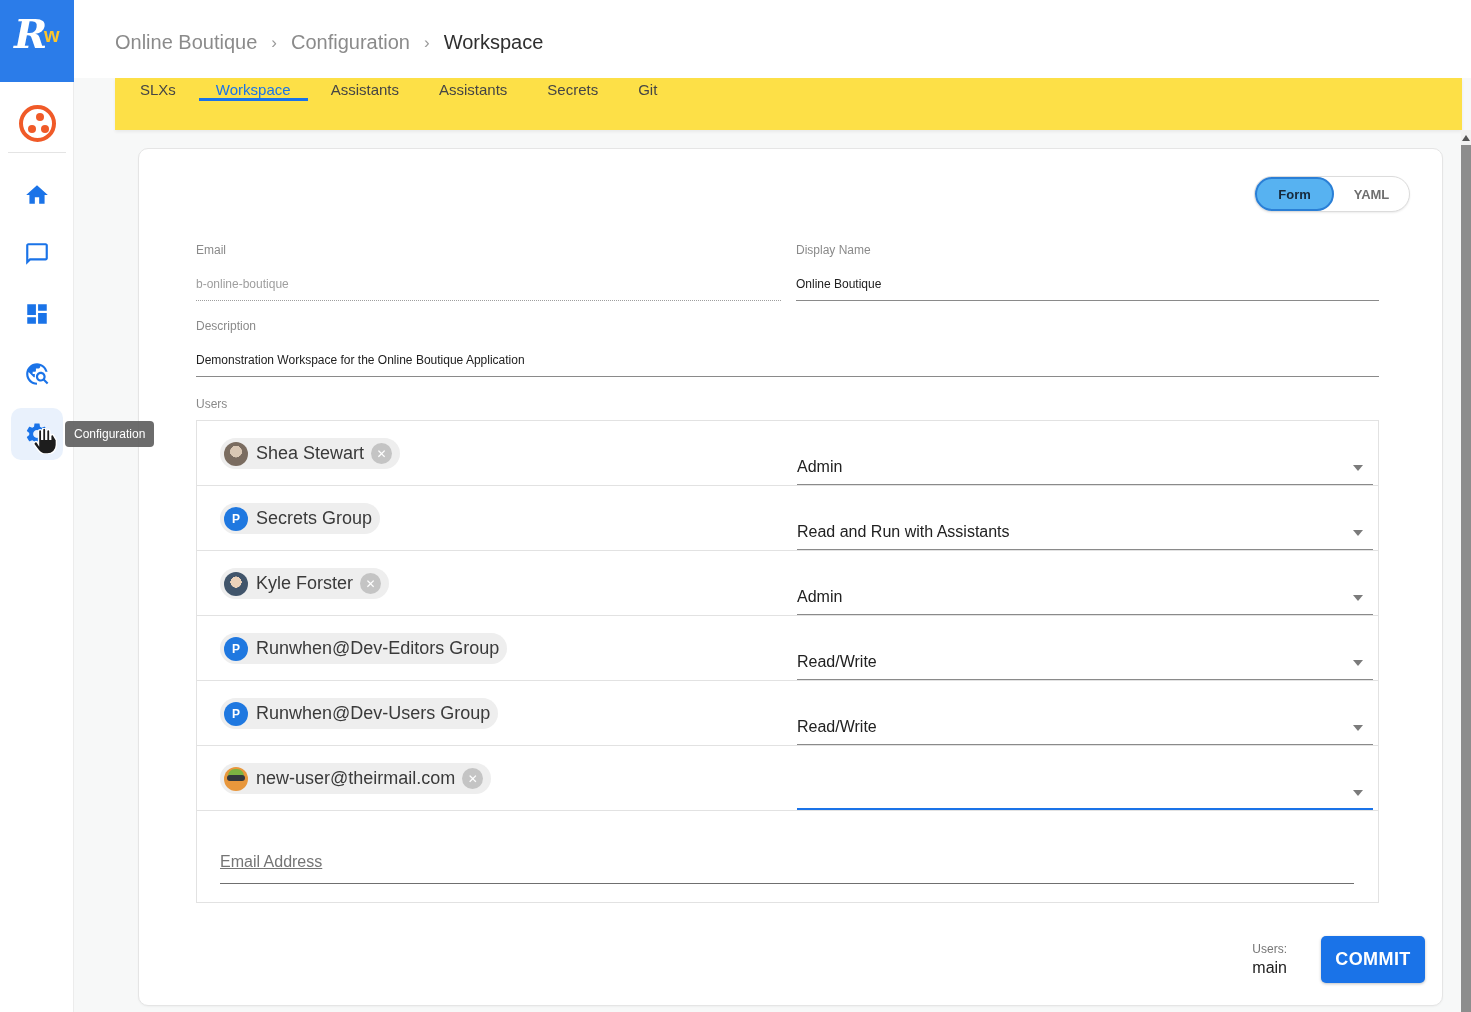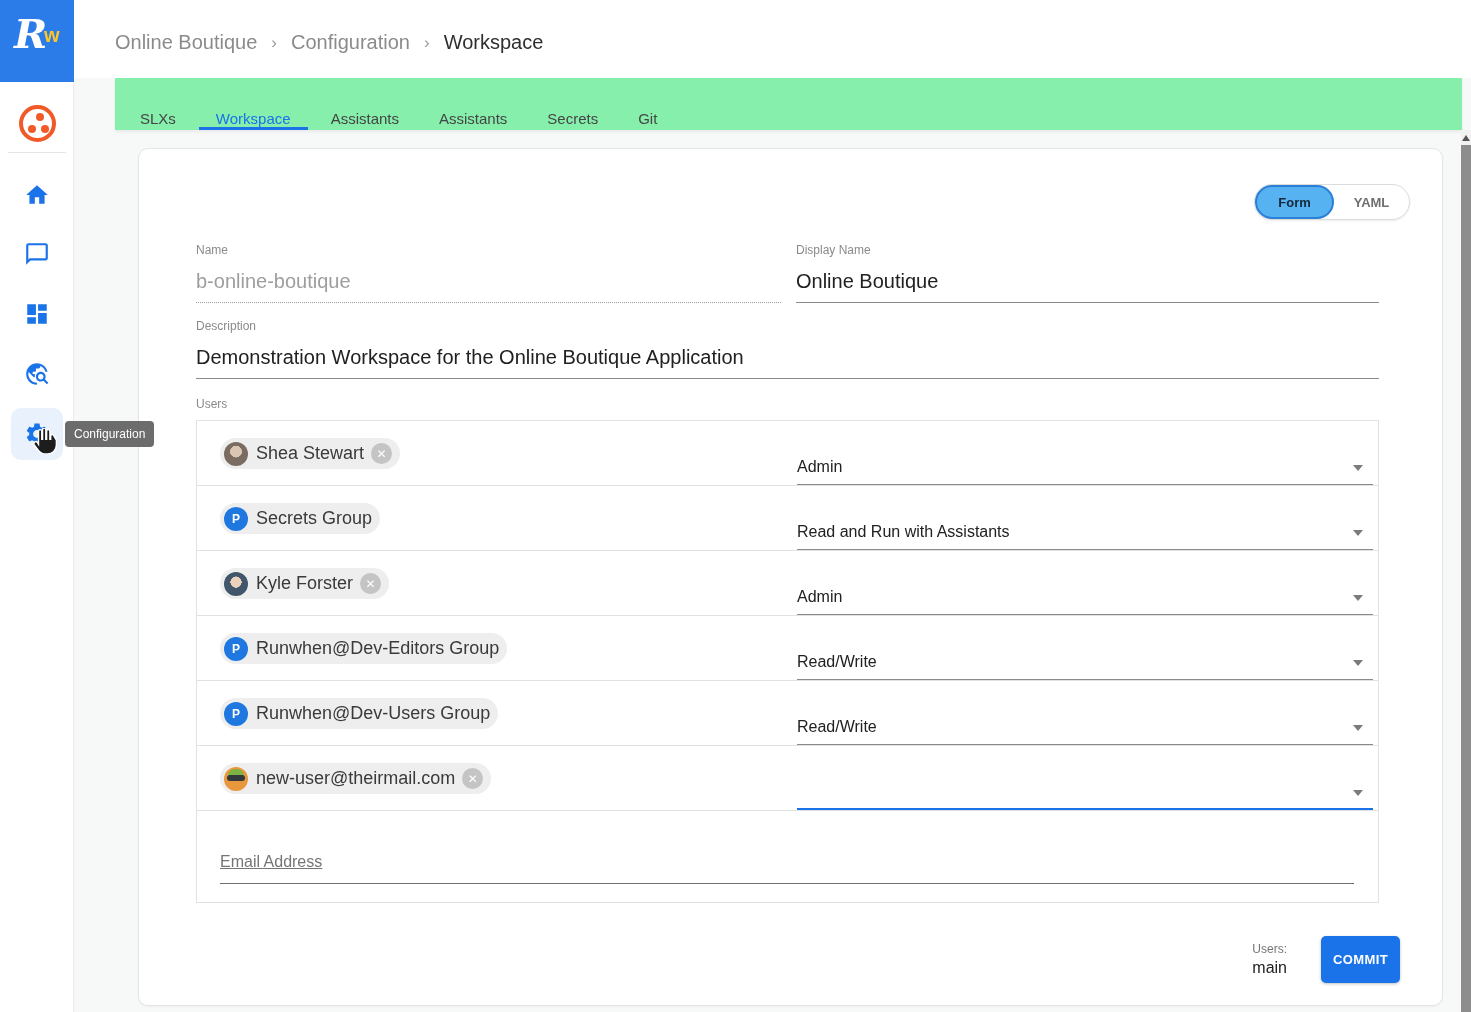--- a/index.html
+++ b/index.html
@@ -2,22 +2,22 @@
 <html><head>
 <meta charset="utf-8">
 <style>
   * { margin:0; padding:0; box-sizing:border-box; }
   html,body { width:1471px; height:1012px; overflow:hidden; }
   body { font-family:"Liberation Sans","DejaVu Sans",sans-serif; background:#fff; position:relative; }
 
   
   .content-bg { position:absolute; left:74px; top:78px; right:0; bottom:0; background:#f7f8f8; }
   .header { position:absolute; left:74px; top:0; right:0; height:78px; background:#fff; }
-  .tabband { position:absolute; left:115px; top:78px; width:1347px; height:52px; background:#86efac;
-             box-shadow:0 2px 3px rgba(0,0,0,.06); display:flex; align-items:flex-end; padding-left:8px; }
+  .tabband { position:absolute; left:115px; top:78px; width:1347px; height:52px; background:#fde047;
+             box-shadow:0 2px 3px rgba(0,0,0,.06); display:flex; align-items:flex-start; padding-left:8px; }
 
   
   .sidebar { position:absolute; left:0; top:0; width:74px; height:1012px; background:#fff;
              border-right:1px solid #ececec; z-index:5; }
   .logo { width:74px; height:82px; background:#2b7ce9; position:relative; cursor:pointer; }
   .logo .r { position:absolute; left:14px; top:14px; color:#fff; font-family:"DejaVu Serif","Liberation Serif",serif;
              font-style:italic; font-weight:bold; font-size:40px; line-height:1; }
   .logo .w { position:absolute; left:44px; top:24px; color:#ffc629; font-weight:bold; font-size:20px; }
   .ws-icon { position:absolute; left:19px; top:105px; width:37px; height:37px; border:4px solid #f05a28;
              border-radius:50%; }
@@ -47,30 +47,30 @@
          color:#454545; font-weight:500; border-bottom:3px solid transparent; cursor:pointer; white-space:nowrap; }
   .tab.active { color:#1a73e8; border-bottom-color:#1a73e8; }
 
   
   .card { position:absolute; left:138px; top:148px; width:1305px; height:858px; background:#fff;
           border:1px solid #e5e5e5; border-radius:10px; box-shadow:0 1px 2px rgba(0,0,0,.04); }
 
   
   .vtoggle { position:absolute; top:27px; right:32px; width:156px; height:36px; background:#fff;
              border:1px solid #dcdcdc; border-radius:18px; box-shadow:0 1px 2px rgba(0,0,0,.08);
-             display:flex; cursor:pointer;margin-top:8px; }
+             display:flex; cursor:pointer; }
   .vtoggle .seg { flex:1; display:flex; align-items:center; justify-content:center; font-size:13px;
                   font-weight:bold; border-radius:18px; }
   .vtoggle .seg.sel { background:#57b2f1; border:2px solid #2a7fd6; color:#16293b; }
   .vtoggle .seg.unsel { color:#6f6f6f; }
 
   
   .field { position:absolute; }
   .flabel { font-size:12px; color:#8a8a8a; }
-  .fvalue { font-size:20px; margin-top:13px; padding-bottom:9px; color:#212121; }
+  .fvalue { font-size:12px; margin-top:20px; padding-bottom:9px; color:#212121; }
   .u-solid  { border-bottom:1px solid #8a8a8a; }
   .u-dotted { border-bottom:1px dotted #9e9e9e; }
   .fvalue.disabled { color:#9e9e9e; }
 
   
   .users-label { position:absolute; left:57px; top:248px; font-size:12px; color:#8a8a8a; }
   .rows { position:absolute; left:57px; top:271px; width:1183px; border:1px solid #e2e2e2; }
   .urow { position:relative; height:65px; border-bottom:1px solid #e2e2e2; background:#fff; }
   .urow:last-child, .urow.email { border-bottom:none; }
   .urow.email { height:91px; }
@@ -101,22 +101,22 @@
                     border-top:6px solid #7b7b7b; }
 
   .email-input { position:absolute; left:23px; top:34px; width:1134px; height:39px;
                  border-bottom:1px solid #6f6f6f; font-size:16px; color:#757575; line-height:34px;
                  cursor:text;text-decoration:underline; }
 
   
   .branch { position:absolute; left:1000px; top:793px; width:148px; text-align:right; }
   .branch .bl { font-size:12px; color:#757575; }
   .branch .bv { font-size:16px; color:#212121; margin-top:3px; }
-  .commit { position:absolute; left:1182px; top:787px; width:79px; height:47px; background:#1a73e8;
-            color:#fff; border:none; border-radius:5px; font-size:13px; font-weight:bold;
+  .commit { position:absolute; left:1182px; top:787px; width:104px; height:47px; background:#1a73e8;
+            color:#fff; border:none; border-radius:5px; font-size:18px; font-weight:bold;
             letter-spacing:.4px; cursor:pointer; box-shadow:0 1px 3px rgba(0,0,0,.25);
             font-family:inherit; }
 
   
   .scrollbar { position:absolute; right:0; top:130px; width:10px; bottom:0; background:#f2f2f2; z-index:6; }
   .scrollbar .up { position:absolute; top:3px; left:0; width:10px; height:10px; }
   .scrollbar .up::after { content:""; position:absolute; left:1px; top:2px; width:0; height:0;
       border-left:4px solid transparent; border-right:4px solid transparent; border-bottom:6px solid #555; }
   .scrollbar .thumb { position:absolute; top:15px; left:0; width:10px; bottom:0; background:#8d8d8d; }
 </style>
@@ -144,21 +144,21 @@
 </div>
 
 <div class="card">
 
   <div class="vtoggle">
     <div class="seg sel">Form</div>
     <div class="seg unsel">YAML</div>
   </div>
 
   <div class="field" style="left:57px; top:94px; width:585px;">
-    <div class="flabel">Name</div>
+    <div class="flabel">Email</div>
     <div class="fvalue disabled u-dotted">b-online-boutique</div>
   </div>
 
   <div class="field" style="left:657px; top:94px; width:583px;">
     <div class="flabel">Display Name</div>
     <div class="fvalue u-solid">Online Boutique</div>
   </div>
 
   <div class="field" style="left:57px; top:170px; width:1183px;">
     <div class="flabel">Description</div>

